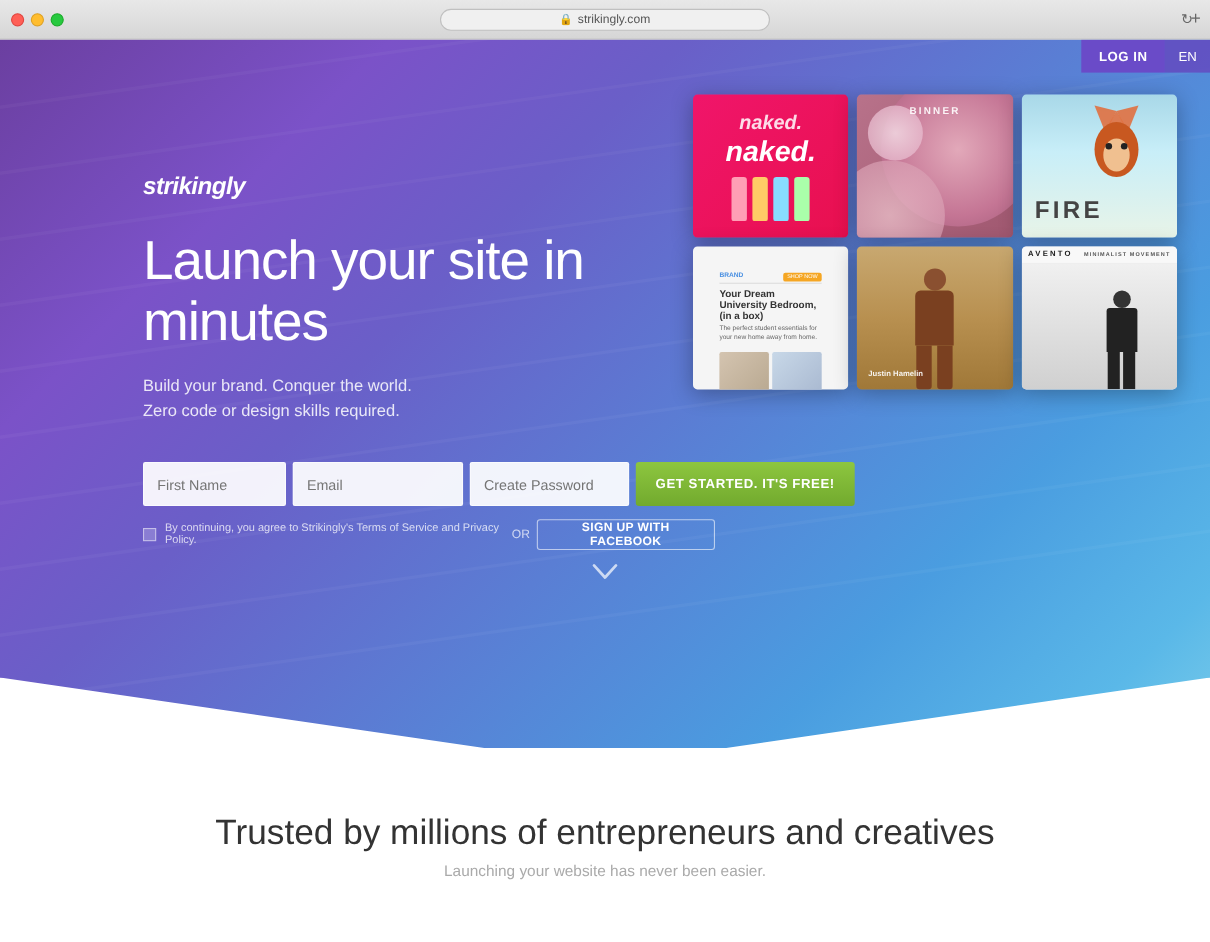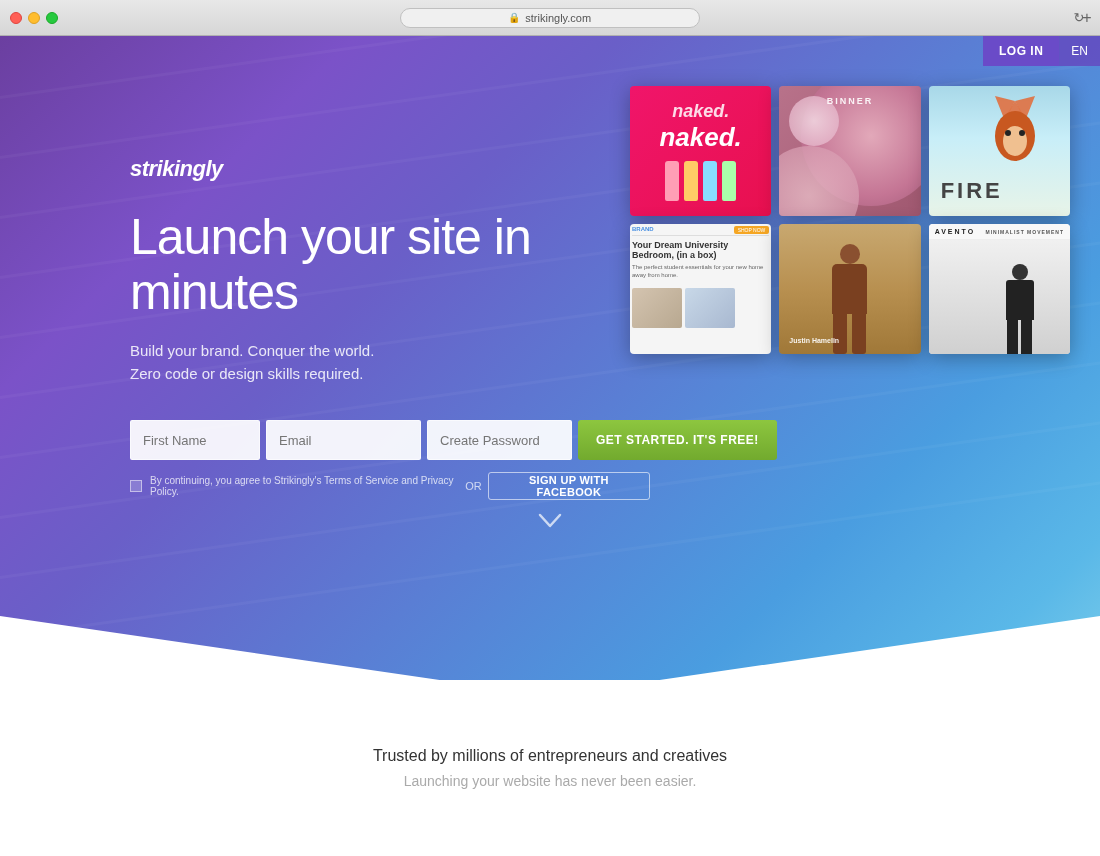--- a/index.html
+++ b/index.html
@@ -265,21 +265,21 @@
       flex-direction: column;
       align-items: flex-start;
       justify-content: flex-end;
       padding: 12px;
       position: relative;
     }
 
     
     .mockup-bedroom {
       background: #f5f5f5;
-      padding: 2px;
+      padding: 24px;
       font-size: 7px;
       color: #333;
     }
     .mockup-bedroom-header {
       font-size: 6px;
       color: #555;
       margin-bottom: 4px;
       border-bottom: 1px solid #ddd;
       padding-bottom: 3px;
     }
@@ -338,21 +338,21 @@
       right: 0;
       height: 176px;
       background: #fff;
       display: flex;
       flex-direction: column;
       align-items: center;
       justify-content: center;
       gap: 8px;
     }
     .trust-title {
-      font-size: 16px;
+      font-size: 32px;
       font-weight: 400;
       color: #333;
       text-align: center;
     }
     .trust-subtitle {
       font-size: 14px;
       color: #aaa;
       text-align: center;
     }
 

